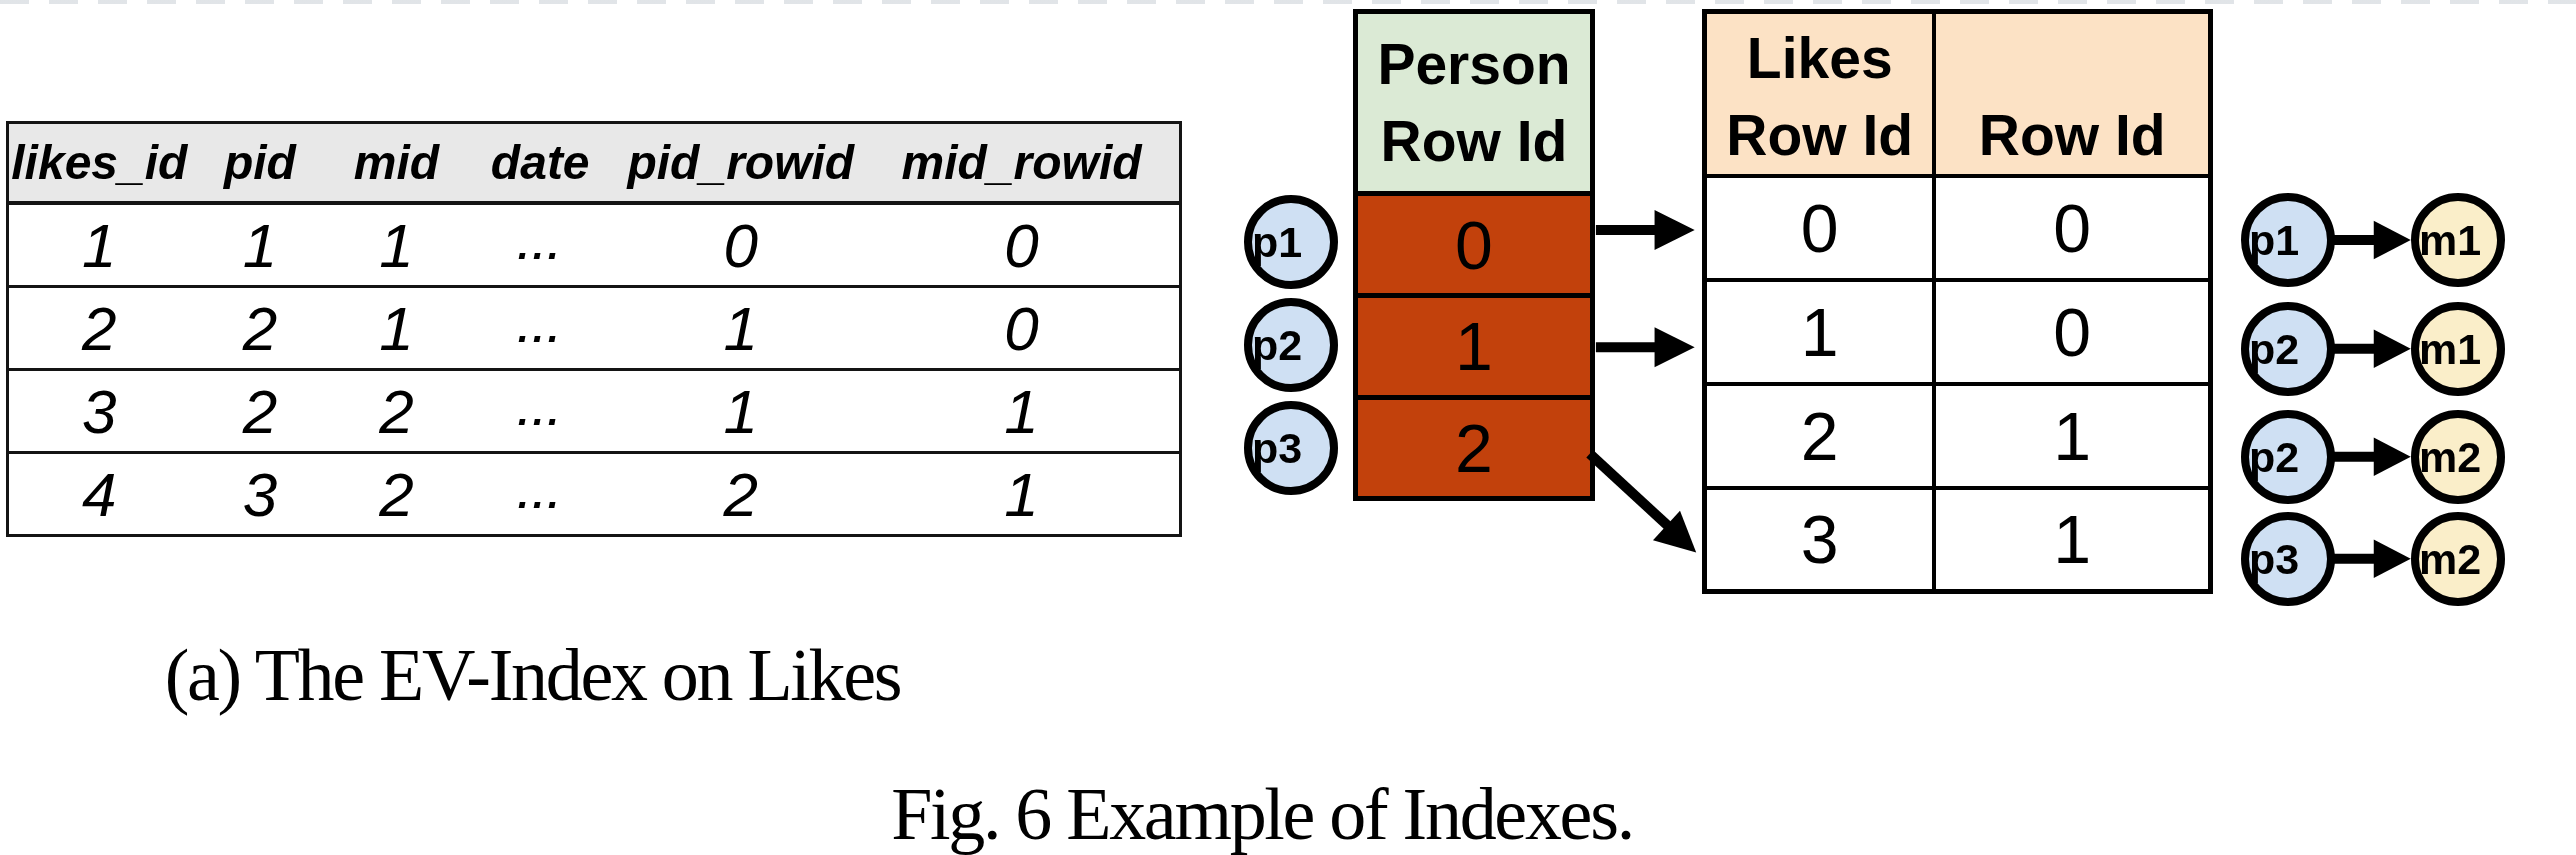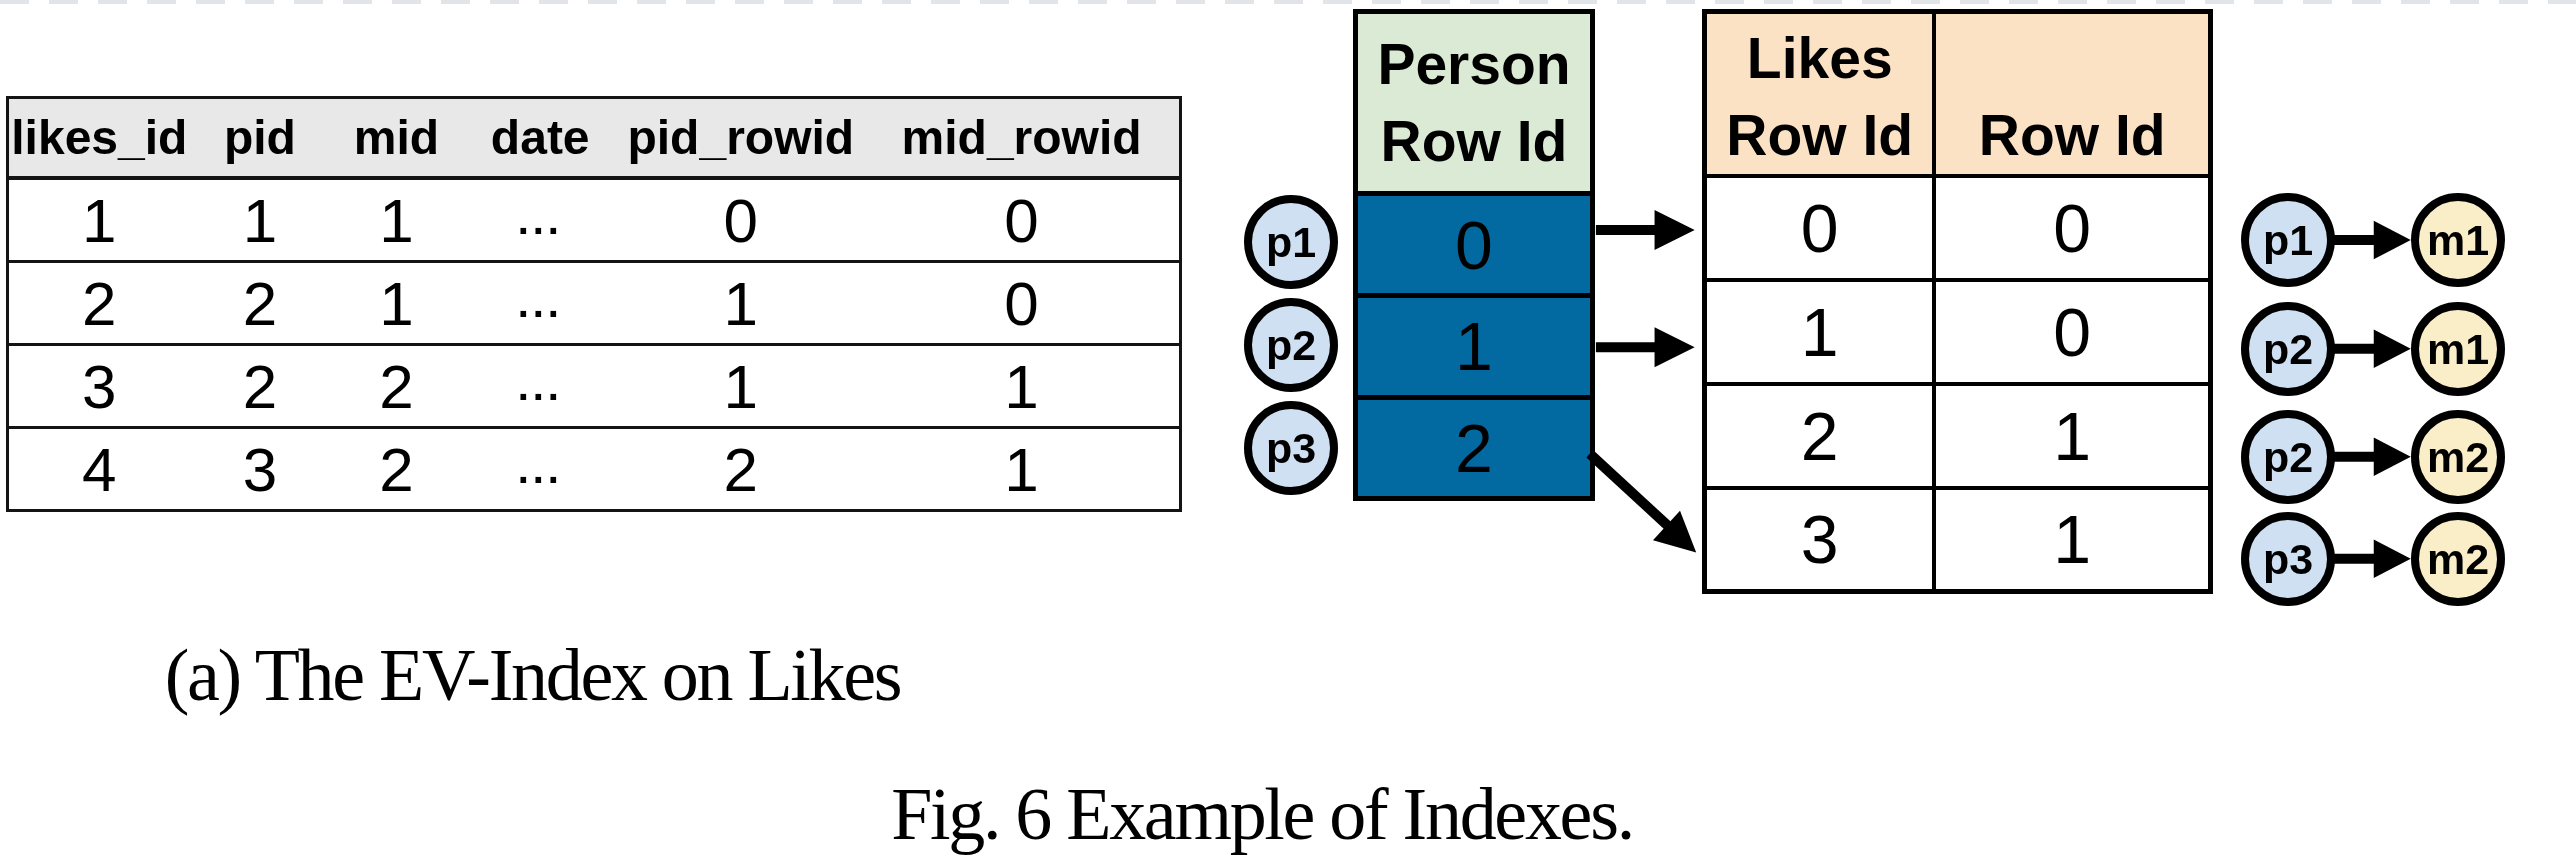--- a/index.html
+++ b/index.html
@@ -8,39 +8,40 @@
     font-family:"Liberation Sans", sans-serif; color:#000; overflow:hidden;
   }
   .artifact-line {
     position:absolute; left:0; top:0; width:2576px; height:3.9px;
     background:repeating-linear-gradient(90deg,#d4d9de 0 29px,#ffffff 29px 49px);
     opacity:.7;
   }
 
   
   table.ev {
-    position:absolute; left:6.2px; top:96px; width:1176px;
+    position:absolute; left:6.2px; top:121px; width:1176px;
     border-collapse:collapse; table-layout:fixed;
     border:3.9px solid #141414;
+    font-style:italic;
   }
   table.ev th {
     background:var(--gray-header,#e8e8e8);
     height:77px; font-size:48px; font-weight:bold; text-align:center;
     border-bottom:4.6px solid #141414; white-space:nowrap; padding:0;
   }
   table.ev td {
     height:80px; font-size:62px; font-weight:500; text-align:center;
     border-bottom:3.9px solid #141414; padding:0;
   }
   table.ev td.dots { font-size:40px; font-weight:bold; letter-spacing:3.9px; }
 
   
   .person-col {
     position:absolute; left:1353px; top:9.3px; width:242px; height:492px;
-    border:5.4px solid #000; box-sizing:border-box; background:#0369a1;
+    border:5.4px solid #000; box-sizing:border-box; background:#c2410c;
     display:flex; flex-direction:column;
   }
   .person-hdr {
     height:177px; background:var(--green-header,#dbead5);
     display:flex; flex-direction:column; align-items:center; justify-content:center;
   }
   .hline { display:block; font-weight:bold; font-size:57px; line-height:77px; white-space:nowrap; }
   .person-cell {
     flex:1; border-top:5.4px solid #000;
     display:flex; align-items:center; justify-content:center; font-size:68px;
@@ -59,21 +60,21 @@
   .lm-cell {
     border-top:4.6px solid #000;
     display:flex; align-items:center; justify-content:center; font-size:68px;
   }
   .col2 { border-left:4.6px solid #000; }
 
   
   .node {
     position:absolute; width:94px; height:94px; box-sizing:border-box;
     border:8.5px solid #000; border-radius:50%;
-    display:flex; align-items:center; justify-content:center;
+    display:flex; align-items:center; 
     font-weight:bold; font-size:43px;
   }
   .node-blue  { background:var(--blue-node,#cfe0f3); }
   .node-yellow{ background:var(--yellow-node,#faeec9); }
 
   
   .caption {
     position:absolute; font-family:"Liberation Serif", serif;
     font-size:74px; letter-spacing:-2.3px; white-space:nowrap; text-align:center;
   }

